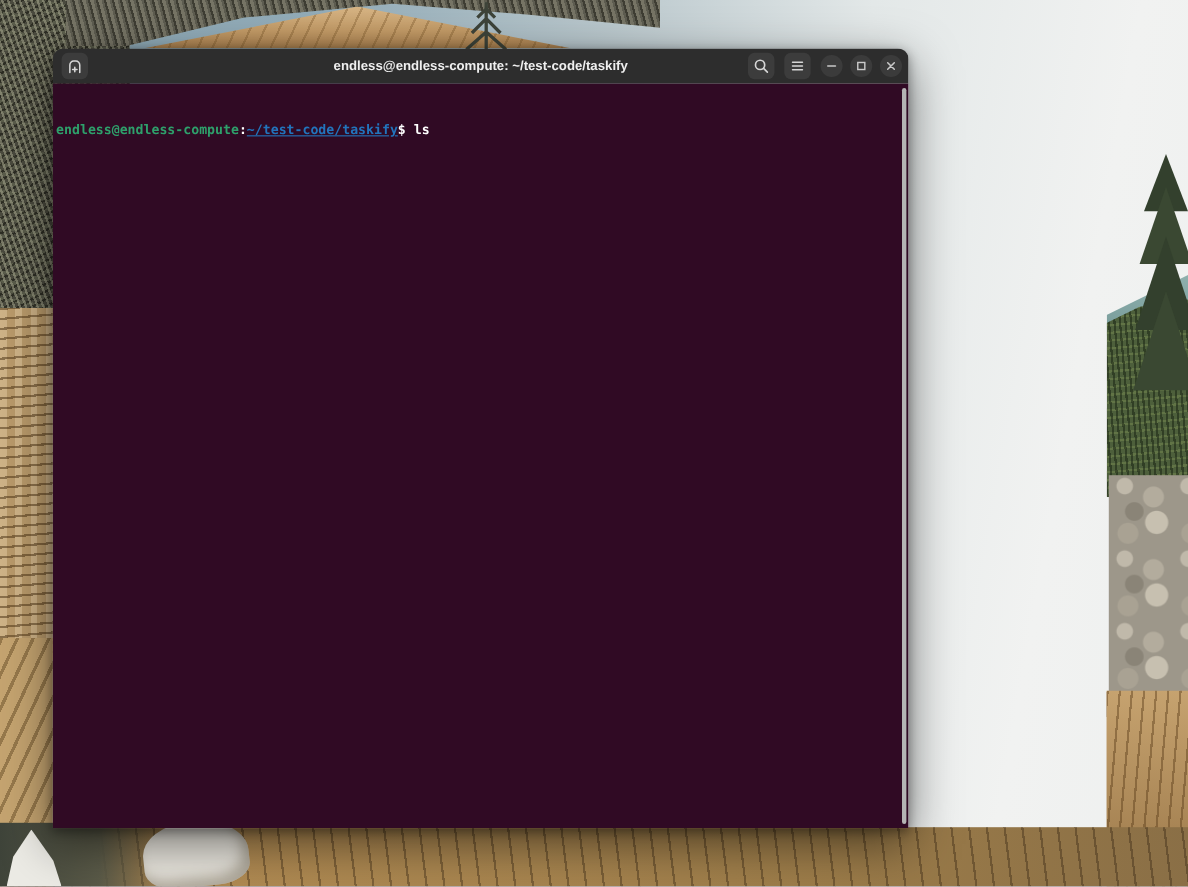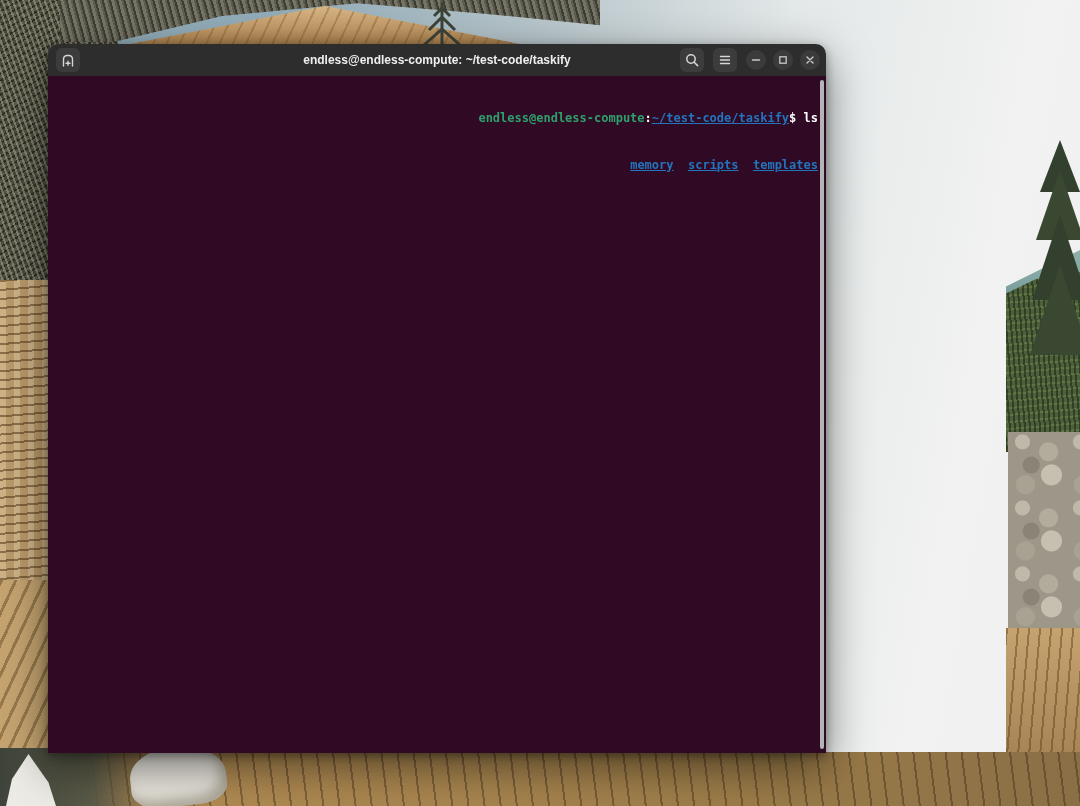--- a/index.html
+++ b/index.html
@@ -80,21 +80,21 @@
 
   .white-obj-1 { left:130px; top:746px; width:96px; height:60px;
     background:#e9e6de; border-radius:48% 52% 30% 30%; transform:rotate(-6deg);
     box-shadow:inset -6px -8px 12px rgba(120,110,90,.5); }
   .white-obj-2 { left:6px; top:754px; width:50px; height:52px;
     background:#ecebe5; clip-path:polygon(45% 0,85% 55%,100% 100%,0 100%,12% 48%); }
 
   
   .window { position:absolute; left:48px; top:44px; width:778px; height:709px;
     border-radius:10px 10px 0 0; overflow:hidden;
-    box-shadow:0 14px 44px rgba(0,0,0,.5), 0 3px 10px rgba(0,0,0,.35);text-align:right; }
+    box-shadow:0 14px 44px rgba(0,0,0,.5), 0 3px 10px rgba(0,0,0,.35); }
 
   .titlebar { position:relative; height:32px; background:var(--titlebar-bg,#2d2d2d);
     display:flex; align-items:center; }
   .tb-title { position:absolute; left:50%; top:50%; transform:translate(-50%,-50%);
     color:var(--titlebar-fg,#efefef); font-size:12px; font-weight:700; white-space:nowrap; }
   .tb-btn { border:none; cursor:pointer; display:flex; align-items:center; justify-content:center; padding:0; }
   .tb-square { width:24px; height:24px; border-radius:6px; background:#3c3c3c; }
   .tb-circle { width:20px; height:20px; border-radius:50%; background:#3b3b3b; }
   .tb-left { position:absolute; left:8px; display:flex; gap:6px; }
   .tb-right { position:absolute; right:6px; display:flex; gap:7px; align-items:center; }
@@ -185,18 +185,17 @@
         <button class="tb-btn tb-circle">
           <svg class="icon" width="12" height="12" viewBox="0 0 12 12">
             <path d="M3 3 L9 9 M9 3 L3 9" stroke="#c9c9c9" stroke-width="1.4" stroke-linecap="round"></path>
           </svg>
         </button>
       </div>
     </div>
 
     <div class="term">
       <div class="t-line"><span class="green">endless@endless-compute</span><span class="fg">:</span><span class="blue">~/test-code/taskify</span><span class="fg">$</span><span class="fg cmd">ls</span></div>
-      <div class="t-line"><span class="blue dir">memory</span><span class="blue dir">scripts</span><span class="blue dir">templates</span></div>
     </div>
 
     <div class="scrollbar"></div>
   </div>
 </div>
 
 </body></html>

